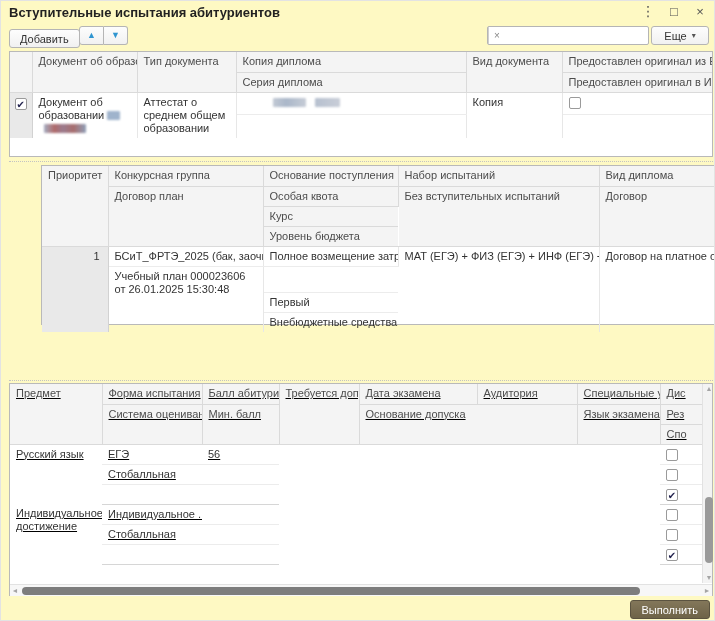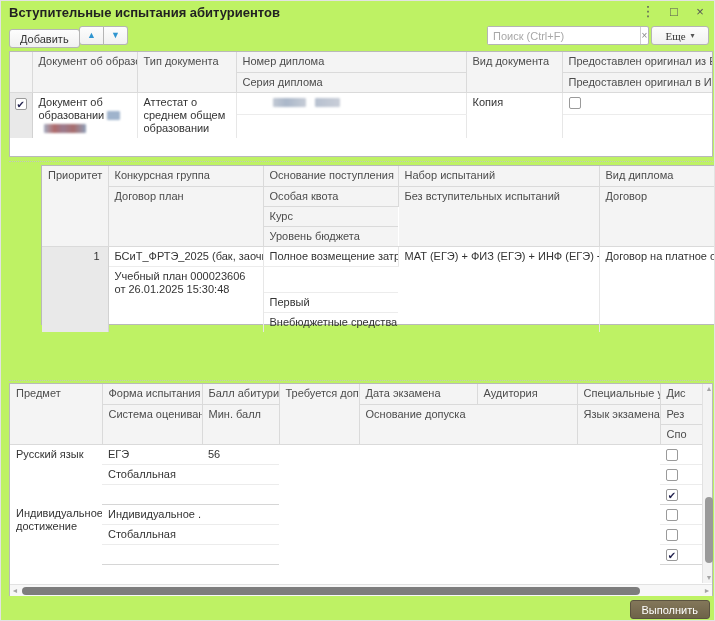--- a/index.html
+++ b/index.html
@@ -1,18 +1,18 @@
 <!DOCTYPE html>
 <html><head>
 <meta charset="utf-8">
 <style>
   * { box-sizing: border-box; margin: 0; padding: 0; }
   html,body { background:#fff; }
   body { font-family: "Liberation Sans", sans-serif; }
-  .win { position:relative; width:715px; height:621px; background:#bef264; border:1px solid #e3e3e3; overflow:hidden; }
+  .win { position:relative; width:715px; height:621px; background:#fef9c3; border:1px solid #e3e3e3; overflow:hidden; }
 
   
   .titlebar { position:absolute; top:0; left:0; right:0; height:22px; }
   .title { position:absolute; left:8px; top:4px; font-size:13px; font-weight:bold; color:#222; }
   .winbtns { position:absolute; right:6px; top:2px; display:flex; gap:10px; align-items:center; }
   .winbtn { width:16px; height:16px; display:flex; align-items:center; justify-content:center; color:#555; font-size:13px; cursor:default; }
   .winbtn.menu { font-size:14px; }
 
   
   .toolbar { position:absolute; top:25px; left:8px; right:5px; height:20px; }
@@ -20,21 +20,21 @@
   .add-btn { position:absolute; left:0; top:3px; }
   .updown { position:absolute; left:70px; top:0; display:flex; }
   .updown .btn { padding:0 7px; }
   .updown .btn:first-child { border-top-right-radius:0; border-bottom-right-radius:0; }
   .updown .btn:last-child { border-left:none; border-top-left-radius:0; border-bottom-left-radius:0; }
   .arrow-glyph { font-size:9px; color:#2f95d0; line-height:1; }
   .searchgrp { position:absolute; left:478px; top:0; display:flex; width:162px; height:19px; border:1px solid #b5b5b5; border-radius:2px; background:#fff; }
   .searchgrp input { flex:1; border:none; outline:none; font-size:11px; padding:0 5px; color:#333; font-family:"Liberation Sans",sans-serif; }
   .searchgrp input::placeholder { color:#a8a8a8; }
   .search-clear { width:17px; display:flex; align-items:center; justify-content:center; border-left:1px solid #cfcfcf; color:#888; font-size:10px; }
-  .more-btn { position:absolute; right:0; top:0; width:58px;font-family:Liberation Serif, serif; }
+  .more-btn { position:absolute; right:0; top:0; width:58px; }
   .caret { font-size:8px; color:#555; margin-left:5px; }
 
   
   .panel { position:absolute; left:8px; width:704px; background:#fff; border:1px solid #b9b9b9; }
   .p1 { top:50px; height:106px; }
   .p2 { top:164px; height:160px;margin-left:32px; }
   .p3 { top:382px; height:213px; }
   .splitter { position:absolute; left:8px; width:704px; height:0; border-top:1px dotted #c3c3c3; }
   .sp1 { top:160px; } .sp2 { top:379px; }
 
@@ -55,21 +55,21 @@
 
   
   .blur { display:inline-block; height:9px; border-radius:1px; filter:blur(1.3px); vertical-align:middle; }
   .b1 { width:13px; background:#9fb3cc; margin-left:3px; }
   .b2 { width:42px; margin-left:5px; background:linear-gradient(90deg,#a5aec2,#b06a6a 25%,#9b7b8e 45%,#a86e6e 70%,#8f9fb8); }
   .b3 { width:33px; background:linear-gradient(90deg,#c2c9d4,#aab7c9 40%,#c6ccd6); margin-left:30px; }
   .b4 { width:25px; margin-left:9px; background:linear-gradient(90deg,#b6c0cf,#c9ced8); }
 
   
   .p3inner { display:flex; height:199px; }
-  .t3wrap { width:692px; }
+  .t3wrap { width:692px;text-decoration:underline; }
   .t3wrap .grid td { border-right:none; }
   .vscroll { width:12px; height:199px; background:#f3f3f3; border-left:1px solid #e2e2e2; position:relative; }
   .vthumb { position:absolute; left:2px; width:8px; border-radius:4px; background:#9a9a9a; top:113px; height:66px; }
   .sbarrow { position:absolute; left:0; width:12px; height:10px; font-size:7px; color:#a5a5a5; text-align:center; line-height:10px; }
   .sb-up { top:0; } .sb-down { bottom:0; }
   .hscroll { height:12px; margin-top:1px; border-top:1px solid #e2e2e2; background:#f7f7f7; position:relative; }
   .hthumb { position:absolute; top:2px; height:8px; border-radius:4px; background:#7d7d7d; left:12px; width:618px; }
   .hsbarrow { position:absolute; top:0; height:12px; width:10px; font-size:7px; color:#a5a5a5; text-align:center; line-height:12px; }
   .hs-left { left:0; } .hs-right { right:0; }
 
@@ -94,21 +94,20 @@
     <button class="btn add-btn">Добавить</button>
     <div class="updown">
       <button class="btn">
           <span class="arrow-glyph">▲</span>
         </button>
       <button class="btn">
           <span class="arrow-glyph">▼</span>
         </button>
     </div>
     <div class="searchgrp">
-      <input type="text" placeholder="Поиск (Ctrl+F)" style="">
       <div class="search-clear">×</div>
     </div>
     <button class="btn more-btn">
         <span>Еще</span>
         <span class="caret">▾</span>
       </button>
   </div>
 
   <div class="panel p1">
     <table class="grid">
@@ -118,21 +117,21 @@
           <col style="width:99px">
           <col style="width:230px">
           <col style="width:96px">
           <col style="width:150px">
         </colgroup>
       <tbody>
           <tr class="hrow">
         <th rowspan="2"></th>
         <th rowspan="2">Документ об образовании</th>
         <th rowspan="2">Тип документа</th>
-        <th>Номер диплома</th>
+        <th>Копия диплома</th>
         <th rowspan="2">Вид документа</th>
         <th>Предоставлен оригинал из ЕПГУ</th>
       </tr>
       <tr class="hrow">
         <th>Серия диплома</th>
         <th>Предоставлен оригинал в ИС вуза</th>
       </tr>
       <tr style="height:21px;">
         <td rowspan="2" class="graycell" style="text-align:center;padding:4px 2px;"><span class="cb">✔</span></td>
         <td rowspan="2" class="wrap"><span>Документ об образовании</span><span class="blur b1"></span><span class="blur b2"></span></td>

